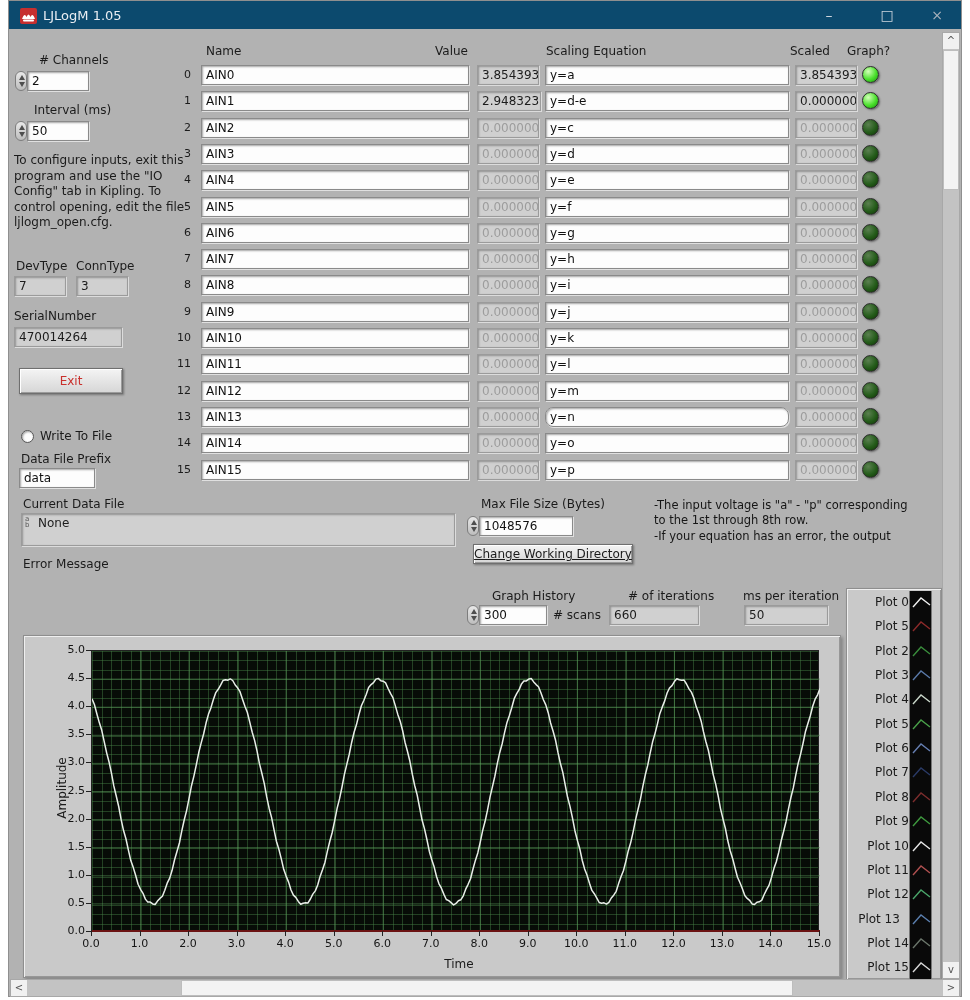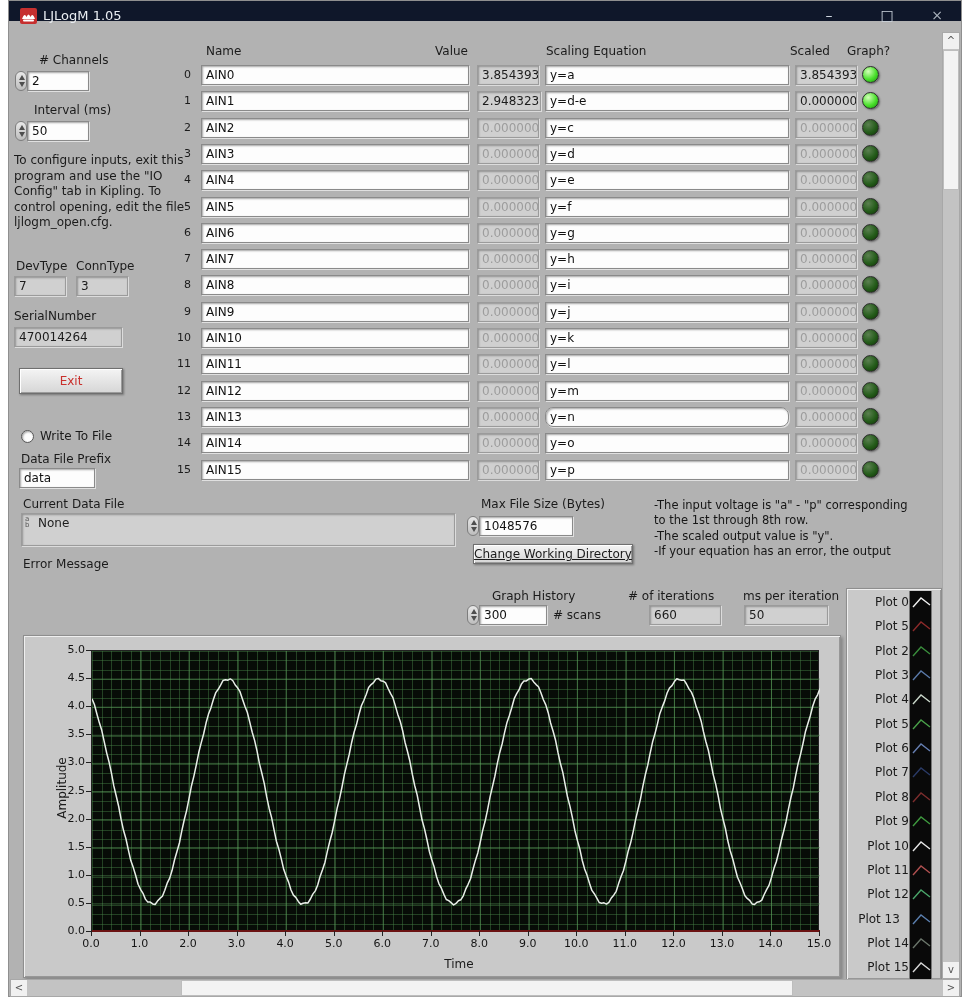--- a/index.html
+++ b/index.html
@@ -1,19 +1,19 @@
 <!DOCTYPE html>
 <html><head>
 <meta charset="utf-8">
 <style>
   * { margin:0; padding:0; box-sizing:border-box; }
   html,body { width:970px; height:1000px; background:#fff; font-family:"DejaVu Sans","Liberation Sans",sans-serif; overflow:hidden; }
   #win { position:absolute; left:8px; top:0; width:954px; height:997px; background:#b2b2b2; border:1px solid #8f8f8f; }
   
-  #titlebar { position:absolute; left:0; top:0; width:100%; height:20px; background:#0f172a; color:#e9edf2; }
+  #titlebar { position:absolute; left:0; top:0; width:100%; height:28px; background:#0c4a6e; color:#e9edf2; }
   #titlebar .ttl { position:absolute; left:34px; top:7px; font-size:13px; }
   .wbtn { position:absolute; top:0; width:44px; height:30px; text-align:center; line-height:28px; font-size:14px; color:#cdd5de; }
   
   .lbl { position:absolute; font-size:12px; color:#1b1b1b; white-space:nowrap; }
   
   .fld { position:absolute; height:20px; background:#fdfdfd; border:1px solid #8a8a8a;
          box-shadow:inset 1px 1px 2px rgba(0,0,0,.35), 1px 1px 0 rgba(255,255,255,.6);
          font-size:12px; color:#111; padding:2px 4px; line-height:15px; white-space:nowrap; overflow:hidden; }
   
   .ind { position:absolute; height:20px; background:#d0d0d0; border:1px solid #9b9b9b;
@@ -211,31 +211,30 @@
     </div>
 
   <div class="lbl" style="left:472px;top:496px">Max File Size (Bytes)</div>
   <div class="spin" style="left:458px;top:515px"></div>
   <div class="fld" style="left:470px;top:515px;width:94px">1048576</div>
   <div class="btn3d" style="left:464px;top:543px;width:160px;height:20px;line-height:18px;text-decoration:underline">Change Working Directory</div>
 
   <div class="notes" style="position:absolute;left:645px;top:497px">
     <div>-The input voltage is "a" - "p" corresponding</div>
     <div>  to the 1st through 8th row.</div>
-    <div>-The scaled output value is "y".</div>
     <div>-If your equation has an error, the output</div>
   </div>
 
   <div class="lbl" style="left:483px;top:588px">Graph History</div>
   <div class="spin" style="left:458px;top:604px"></div>
   <div class="fld" style="left:470px;top:604px;width:68px">300</div>
   <div class="lbl" style="left:544px;top:607px"># scans</div>
 
   <div class="lbl" style="left:619px;top:588px"># of iterations</div>
-  <div class="ind" style="left:640px;top:604px;width:72px">660</div>
+  <div class="ind" style="left:600px;top:604px;width:90px">660</div>
 
   <div class="lbl" style="left:734px;top:588px">ms per iteration</div>
   <div class="ind" style="left:735px;top:604px;width:84px">50</div>
 
   <div class="raised" style="left:14px;top:634px;width:818px;height:343px"></div>
   <div class="lbl" style="left:8px;top:780px;width:90px;text-align:center;transform:rotate(-90deg);transform-origin:center;font-size:12px">Amplitude</div>
   <div id="plot" style="left:82px;top:649px;width:728px;height:281px">
     <svg id="plotsvg" width="728" height="281">
         <line x1="48.53333333333333" y1="0" x2="48.53333333333333" y2="281" stroke="rgba(100,170,100,.5)" stroke-width="1"></line>
         <line x1="97.06666666666666" y1="0" x2="97.06666666666666" y2="281" stroke="rgba(100,170,100,.5)" stroke-width="1"></line>

